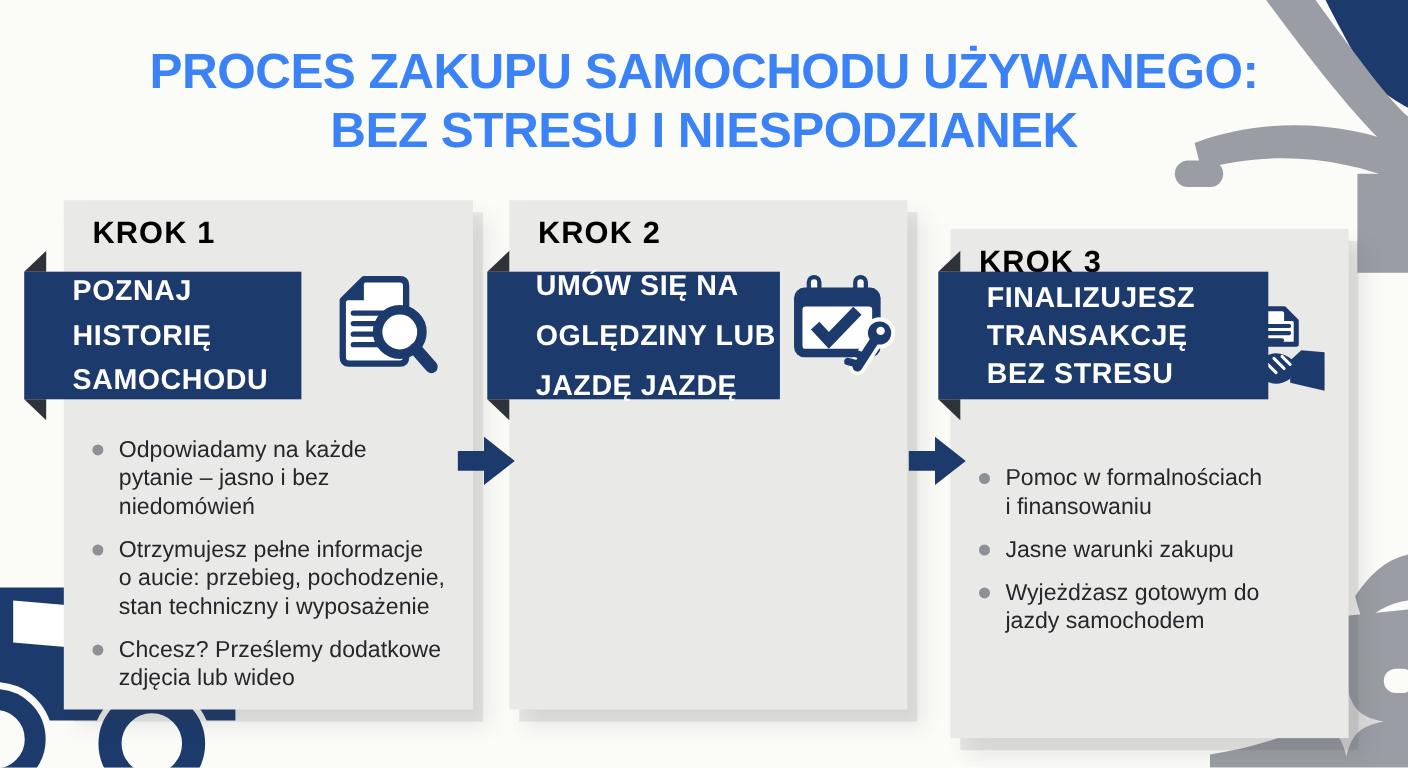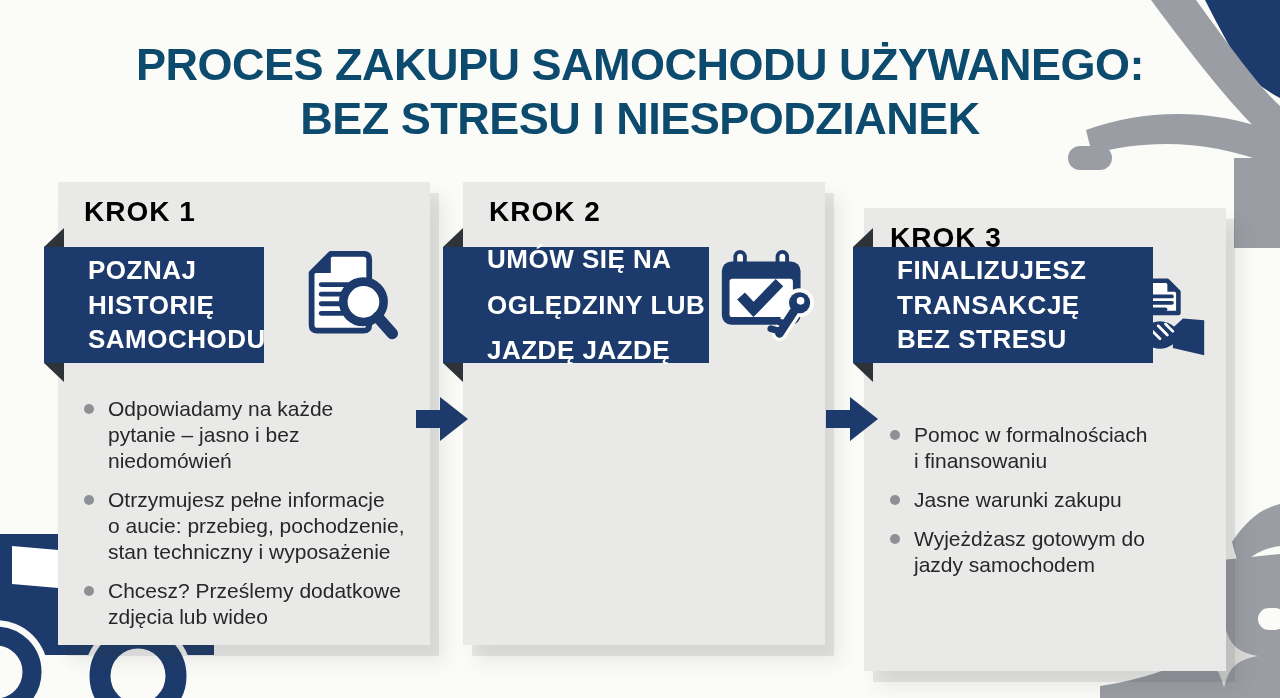--- a/index.html
+++ b/index.html
@@ -7,21 +7,21 @@
     position:relative;width:1280px;height:698px;overflow:hidden;
     background:#fbfbf8;
     font-family:"Liberation Sans","DejaVu Sans",sans-serif;
   }
   .bg-svg{position:absolute;left:0;top:0;z-index:0;}
 
   .title{
     position:absolute;left:0;top:38px;width:1280px;margin:0;
     text-align:center;z-index:1;
     font-size:45px;font-weight:bold;letter-spacing:-0.5px;line-height:1.2;
-    color:#0c4a6e;
+    color:#3b82f6;
   }
 
   .card{
     position:absolute;top:182px;height:463px;background:#e9e9e7;
     box-shadow:9px 11px 0 rgba(60,62,66,0.10), 14px 16px 18px rgba(60,62,66,0.10);
     z-index:1;
   }
   .card1{left:58px;width:372px;}
   .card2{left:463px;width:362px;}
   .card3{left:864px;width:362px;margin-top:26px;}
@@ -29,21 +29,21 @@
   .krok{
     position:absolute;left:26px;top:14px;
     font-size:28px;font-weight:bold;letter-spacing:1px;color:#000000;
   }
 
   .ribbon{
     position:absolute;top:247px;height:116px;background:#1c3a6b;z-index:2;
     display:flex;flex-direction:column;justify-content:center;
     padding-left:44px;box-sizing:border-box;
   }
-  .ribbon1{left:44px;width:220px;}
+  .ribbon1{left:22px;width:252px;justify-content:space-between;}
   .ribbon2{left:443px;width:266px;gap:11px;}
   .ribbon3{left:853px;width:300px;}
   .ribbon::before{ 
     content:"";position:absolute;left:0;top:-19px;width:0;height:0;
     border-right:20px solid #2e3239;border-top:19px solid transparent;
   }
   .ribbon::after{ 
     content:"";position:absolute;left:0;bottom:-19px;width:0;height:0;
     border-right:20px solid #2e3239;border-bottom:19px solid transparent;
   }

